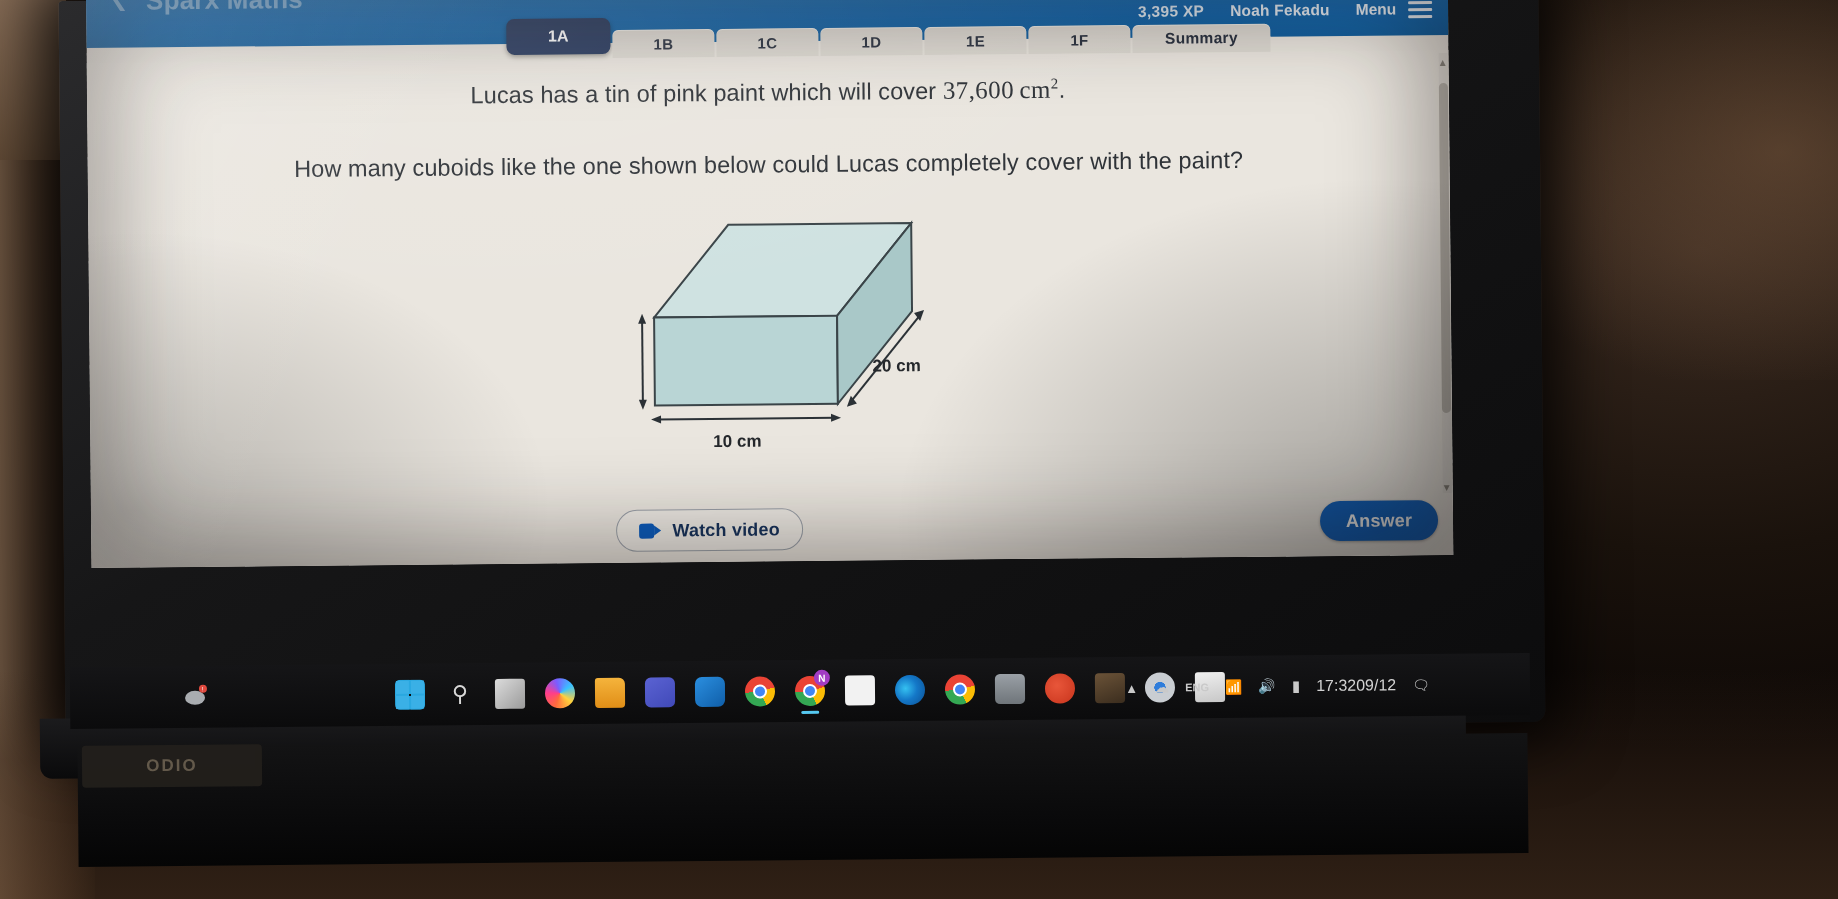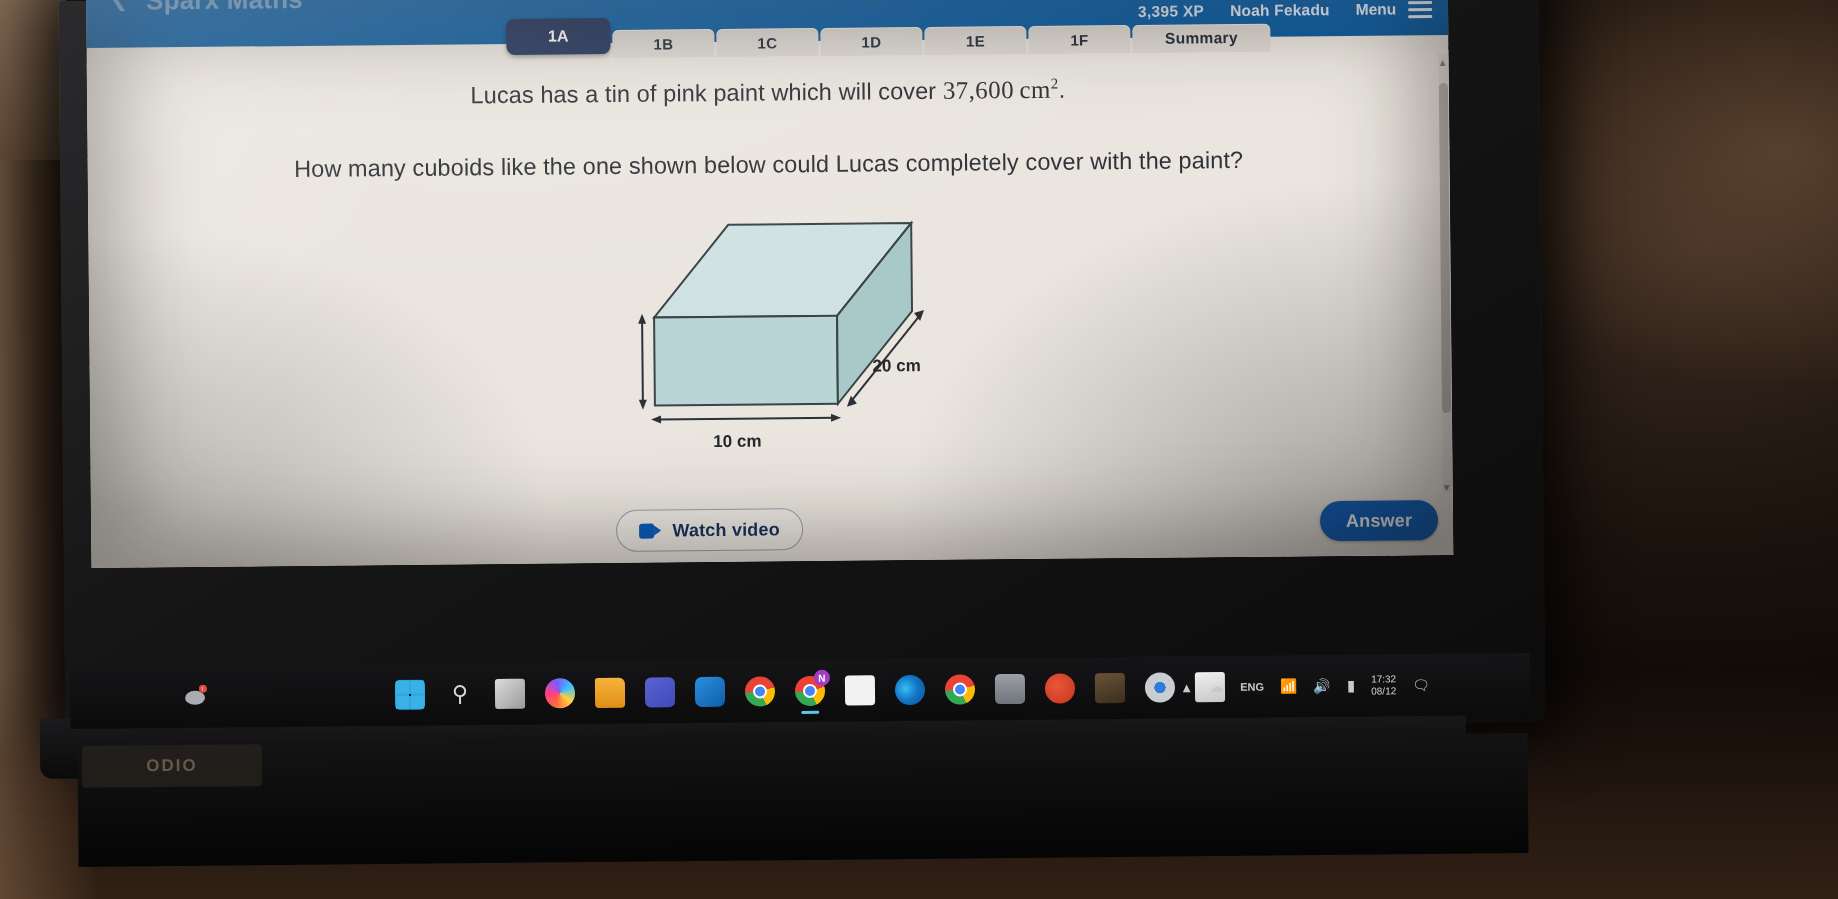--- a/index.html
+++ b/index.html
@@ -195,21 +195,21 @@
     background: linear-gradient(180deg,#151517 0%,#0b0b0c 100%);
     transform: rotate(-0.55deg);
     display:flex; align-items:center;
   }
   .tb-icons { display:flex; align-items:center; gap:20px; margin-left:325px; }
   .tb-icon { width:30px; height:30px; position:relative; border-radius:5px; }
   .tb-tray {
     position:absolute; right:100px; display:flex; align-items:center; gap:16px;
     color:#c9c9c9; font-size:11px;
   }
-  .tray-clock { display:flex; flex-direction:column; align-items:center; line-height:1.25; font-size:10px; color:#d2d2d2; }
+  .tray-clock { display:flex; flex-direction:row; align-items:center; line-height:1.25; font-size:16px; color:#d2d2d2; }
 
   
   .ic-start { background:
       linear-gradient(90deg,#2aa8e0 0%, #2aa8e0 47%, transparent 47%, transparent 53%, #2aa8e0 53%),
       linear-gradient(180deg,#2aa8e0 0%,#2aa8e0 47%, transparent 47%, transparent 53%, #2aa8e0 53%);
     background-color:#0d0d0e;
   }
   .ic-start i { position:absolute; background:#3ab0e6; width:13px; height:13px; }
   .ic-search { color:#d8d8d8; font-size:22px; display:flex; align-items:center; justify-content:center; }
   .ic-taskview { background:linear-gradient(135deg,#dcdcdc,#9a9a9a); border-radius:3px; }
@@ -395,21 +395,21 @@
 
     <div class="tb-tray">
       <span style="font-size:13px;">▲</span>
       <span style="font-size:15px;">☁</span>
       <span style="font-weight:700;">ENG</span>
       <span style="font-size:14px;">📶</span>
       <span style="font-size:14px;">🔊</span>
       <span style="font-size:15px;">▮</span>
       <span class="tray-clock">
         <span>17:32</span>
-        <span>08/12</span>
+        <span>09/12</span>
       </span>
       <span style="font-size:14px;">🗨</span>
     </div>
   </div>
 
   <div id="keyboard-hint"></div>
   <div id="kb-block">ODIO</div>
 </div>
 
 </body></html>

